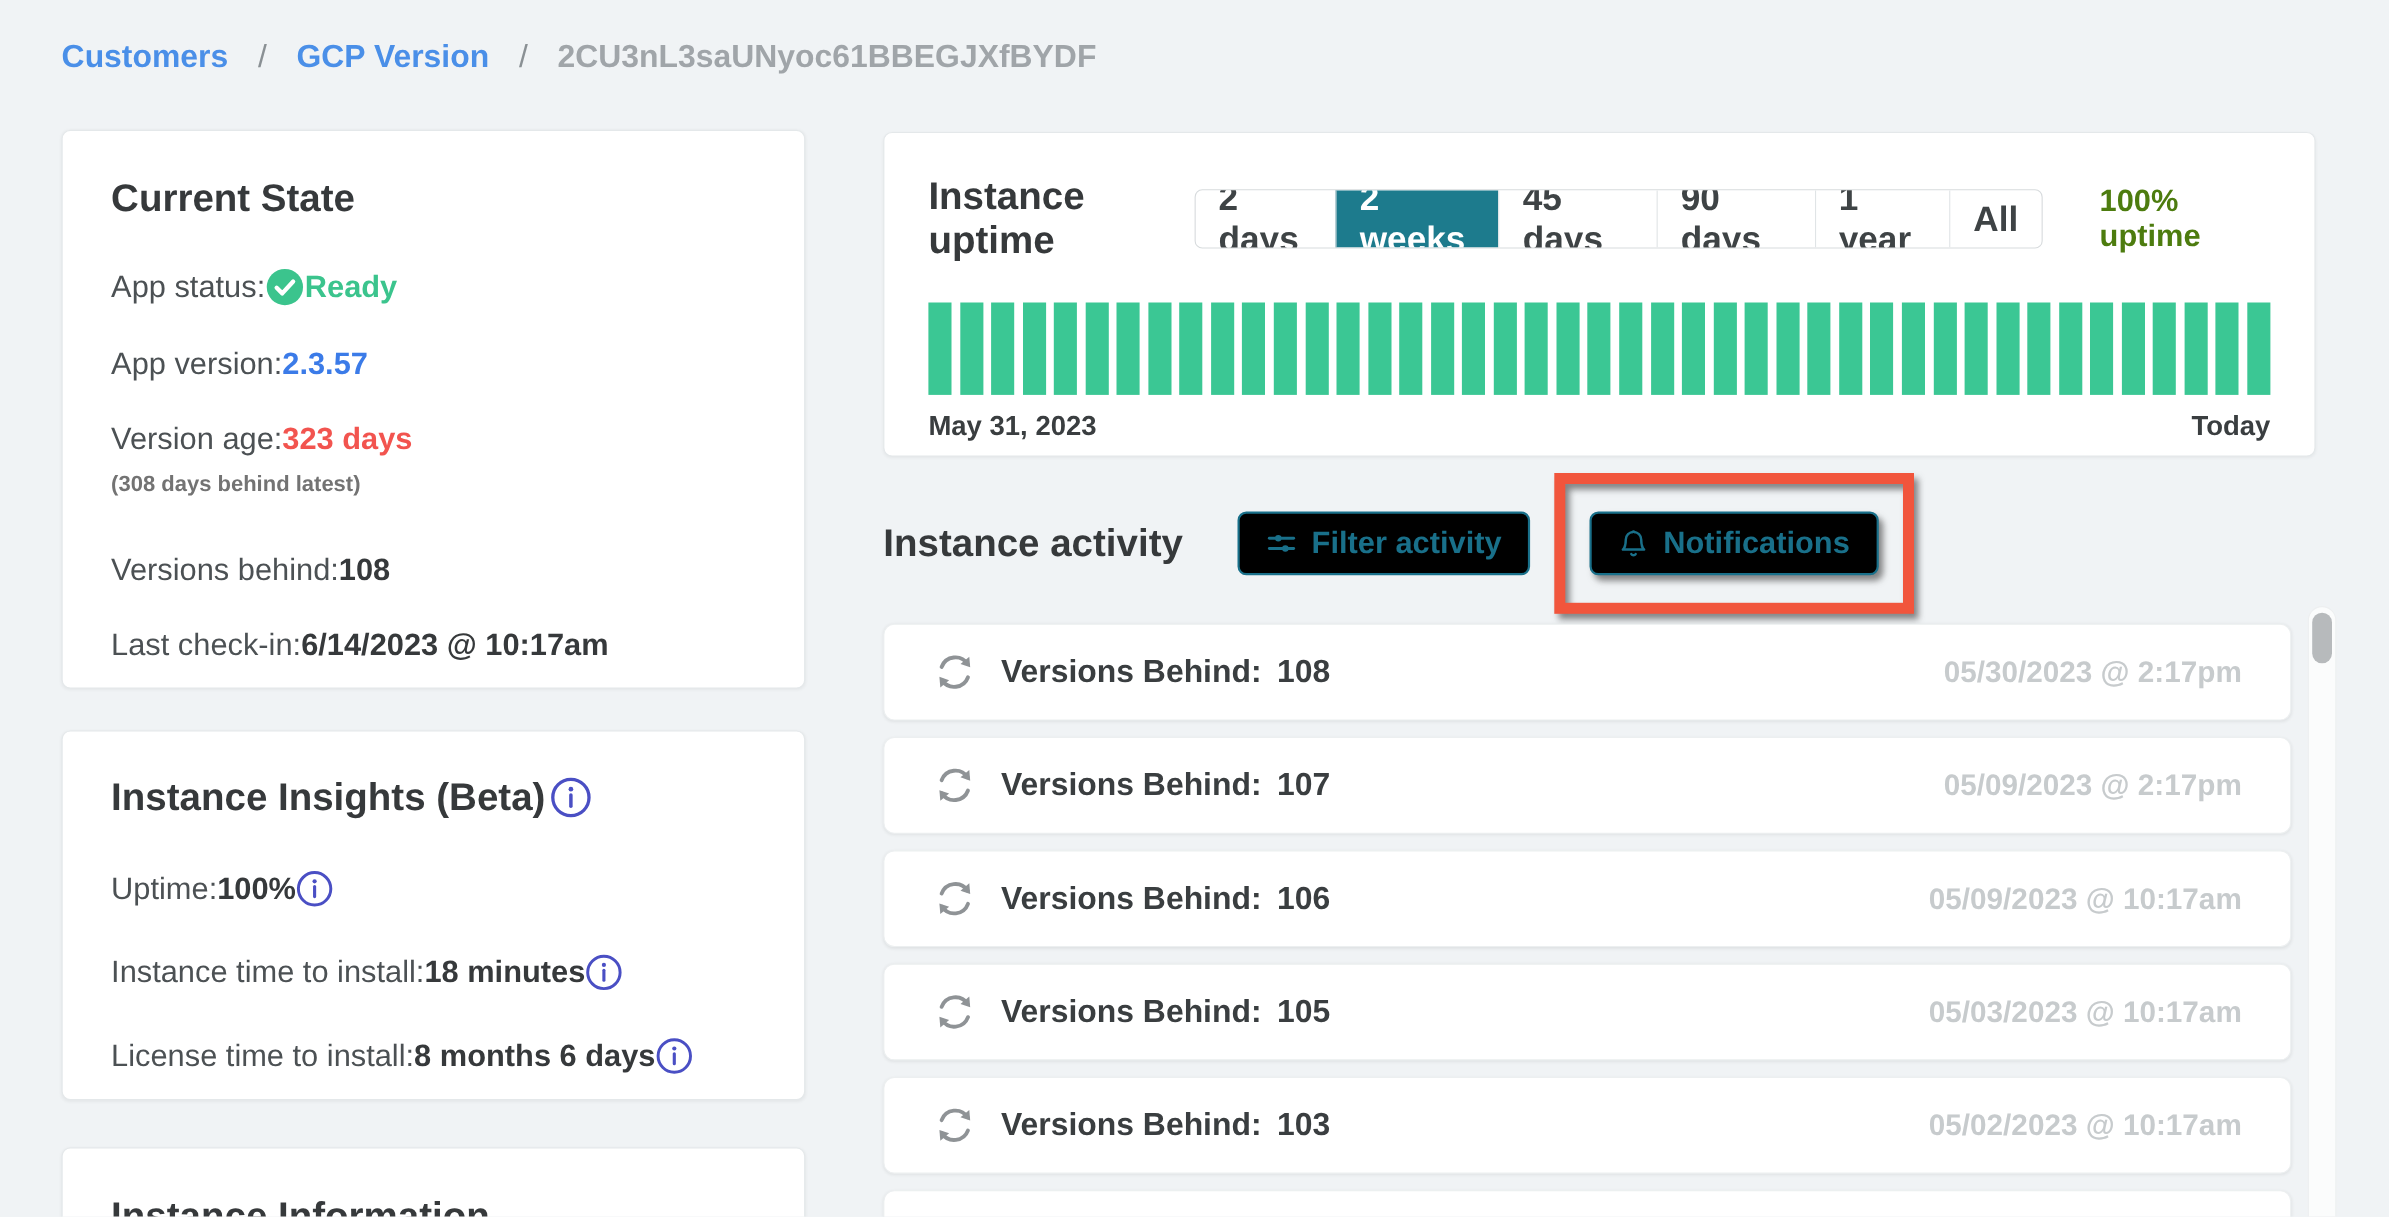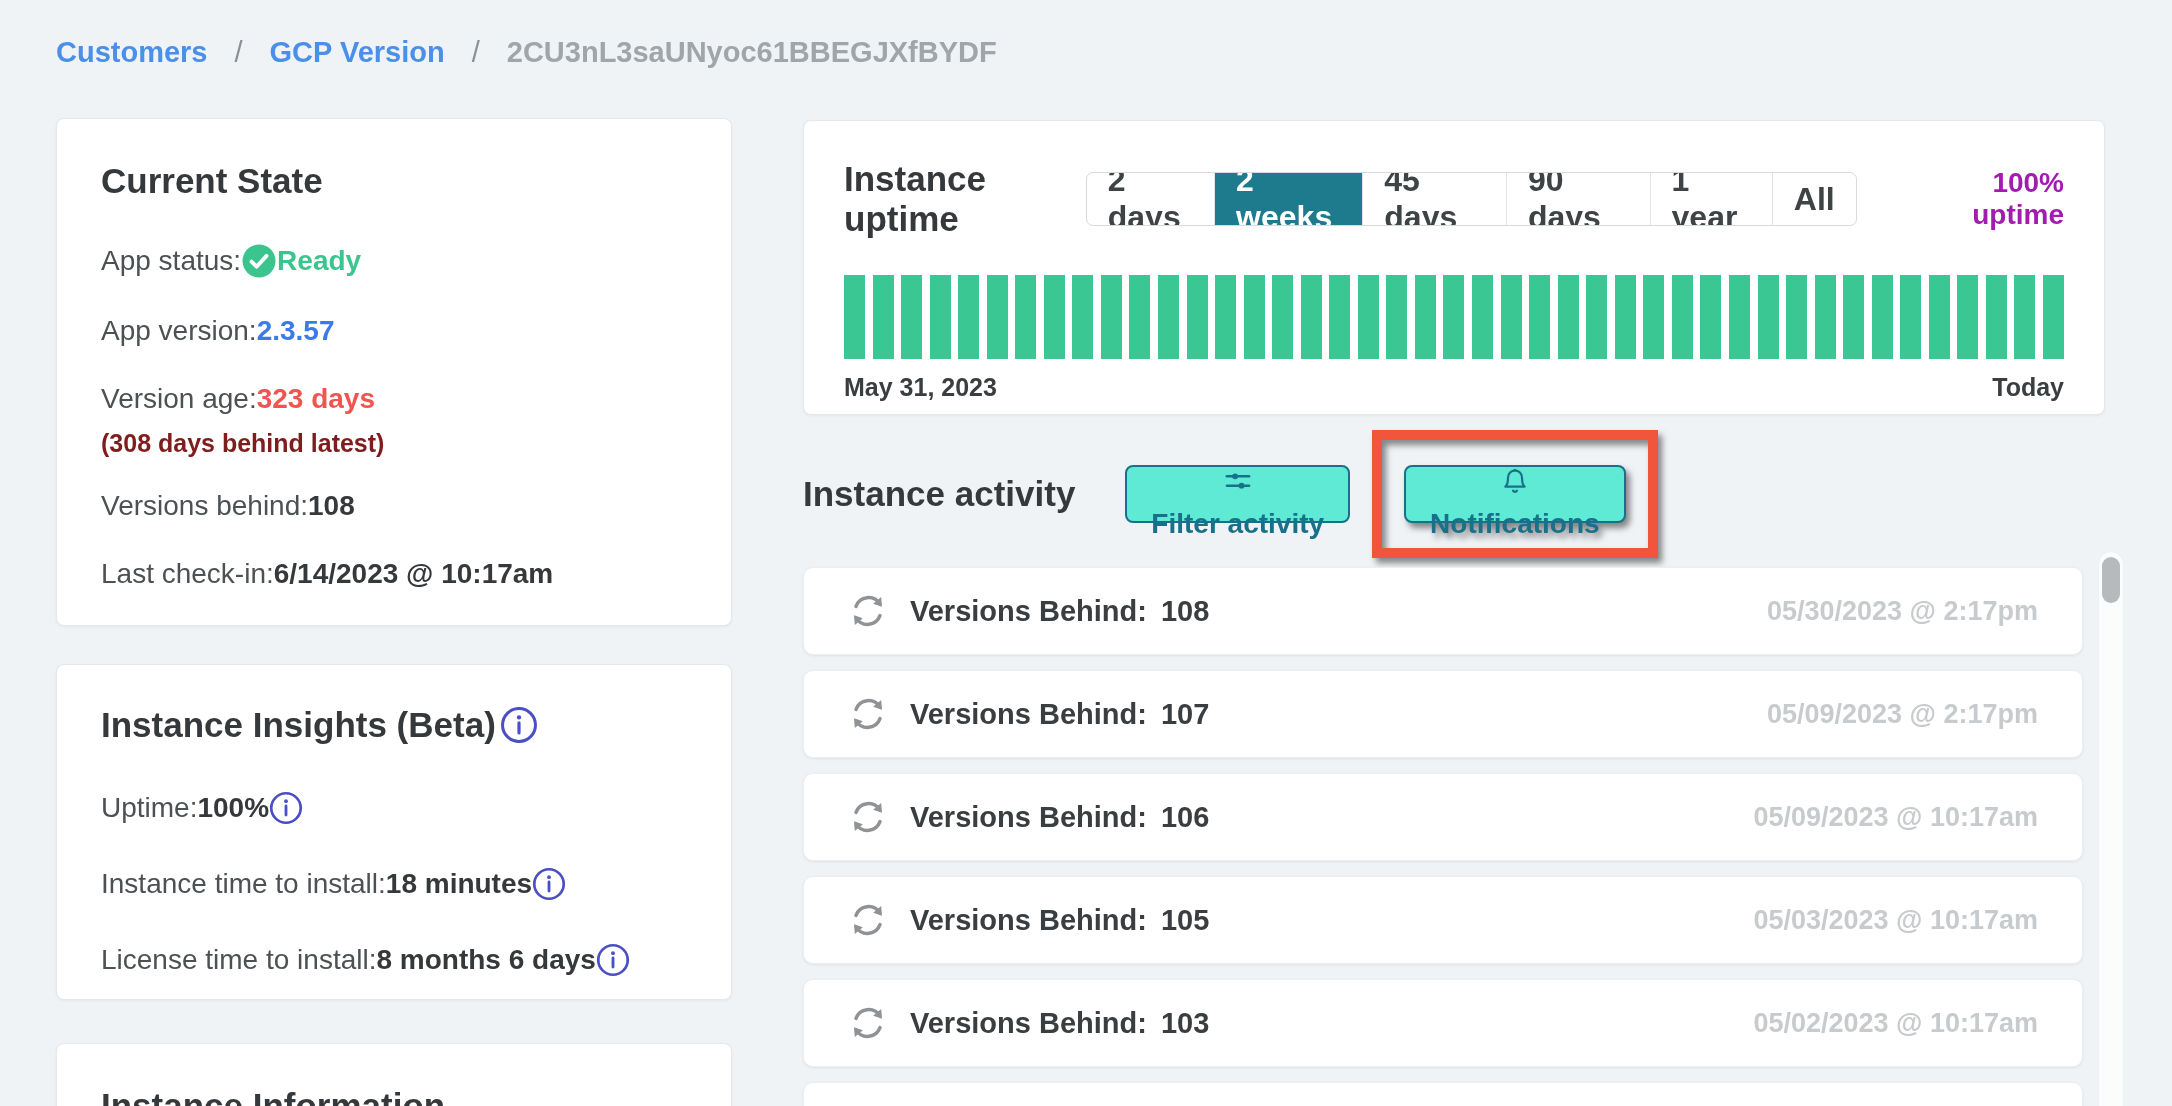--- a/index.html
+++ b/index.html
@@ -21,46 +21,46 @@
   .card-title { font-size:35px; font-weight:700; color:#36393B; }
 
   .col-left { position:absolute; left:56px; top:118px; width:676px; }
   .current-state { height:508px; padding:42px 44px; }
   .current-state .card-title { margin-bottom:42px; }
   .row { display:flex; align-items:center; font-size:28px; color:#4C5154; margin-bottom:36px; }
   .row .value { font-weight:700; color:#36393B; }
   .value-green { color:#3BC48D; font-weight:700; }
   .value-blue { color:#3B7BE8; font-weight:700; }
   .value-red { color:#F2544F; font-weight:700; }
-  .note { font-size:25px; color:#7f1d1d; font-weight:600; margin:-20px 0 32px; }
+  .note { font-size:20px; color:#737373; font-weight:600; margin:-20px 0 50px; }
   .status-icon { width:36px; height:36px; flex:none; }
 
   .insights { margin-top:38px; height:336px; padding:40px 44px; }
   .insights-title-row { display:flex; align-items:center; gap:4px; margin-bottom:46px; }
   .insights .row { margin-bottom:42px; }
   .info-icon { width:34px; height:34px; flex:none; }
 
   .instance-info { margin-top:43px; height:280px; padding:42px 44px; }
 
   
   .uptime-card { position:absolute; left:803px; top:120px; width:1302px; height:295px; padding:38px 40px; }
   .uptime-header { display:flex; align-items:center; }
   .range-tabs { display:flex; margin-left:auto; border:1px solid #D7DBDD; border-radius:7px; background:#fff; height:54px; overflow:hidden; }
   .tab { display:flex; align-items:center; padding:0 21px; font-size:32px; font-weight:600; color:#3E4345; cursor:pointer; border-left:1px solid #E0E4E6; }
   .tab:first-child { border-left:none; }
   .tab.selected { background:#1D7B8D; color:#FFFFFF; }
-  .uptime-summary { margin-left:52px; font-size:28px; font-weight:700; color:#a21caf;text-align:right; }
+  .uptime-summary { margin-left:52px; font-size:28px; font-weight:700; color:#4d7c0f; }
   .bars { margin-top:36px; height:84px; display:flex; justify-content:space-between; align-items:stretch; }
   .bar { width:21px; background:#3BC794; }
   .bar-labels { margin-top:14px; display:flex; justify-content:space-between; font-size:25px; font-weight:700; color:#3A3E40; }
 
   
   .activity-header { position:absolute; left:803px; top:462px; width:1302px; height:64px; display:flex; align-items:center; }
   .activity-title { font-size:35px; font-weight:700; }
-  .btn { display:flex; align-items:center; gap:13px; height:58px; padding:0 24px; border:2px solid #19708A; border-radius:8px; background:#5eead4; color:#19708A; font-size:28px; font-weight:600; cursor:pointer; white-space:nowrap;flex-direction:column; }
+  .btn { display:flex; align-items:center; gap:13px; height:58px; padding:0 24px; border:2px solid #19708A; border-radius:8px; background:#000000; color:#19708A; font-size:28px; font-weight:600; cursor:pointer; white-space:nowrap; }
   .btn svg { flex:none; }
   .filter-btn { margin-left:50px; }
   .red-box { margin-left:22px; border:10px solid #F1553C; padding:25px 22px; filter:drop-shadow(4px 5px 3px rgba(40,40,40,.55)); }
 
   .activity-list { position:absolute; left:803px; top:567px; width:1280px; }
   .activity-item { height:88px; background:#FFFFFF; border:1px solid #ECEFF0; border-radius:10px; box-shadow:0 1px 3px rgba(0,0,0,.07); display:flex; align-items:center; padding:0 44px; margin-bottom:15px; }
   .activity-item .refresh { width:40px; height:40px; margin-right:22px; flex:none; }
   .activity-item .label { font-size:29px; font-weight:700; color:#3A3E40; }
   .activity-item .num { font-size:29px; font-weight:700; color:#3A3E40; margin-left:14px; }
   .activity-item .ts { margin-left:auto; font-size:27px; font-weight:700; color:#C7CBCD; }

